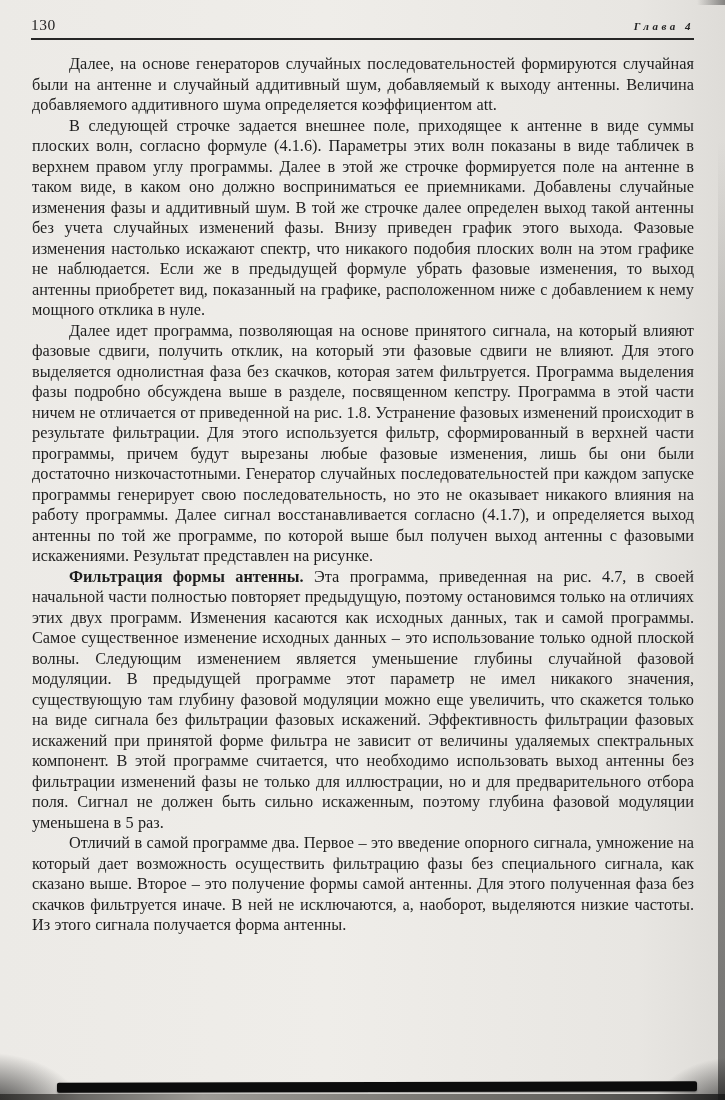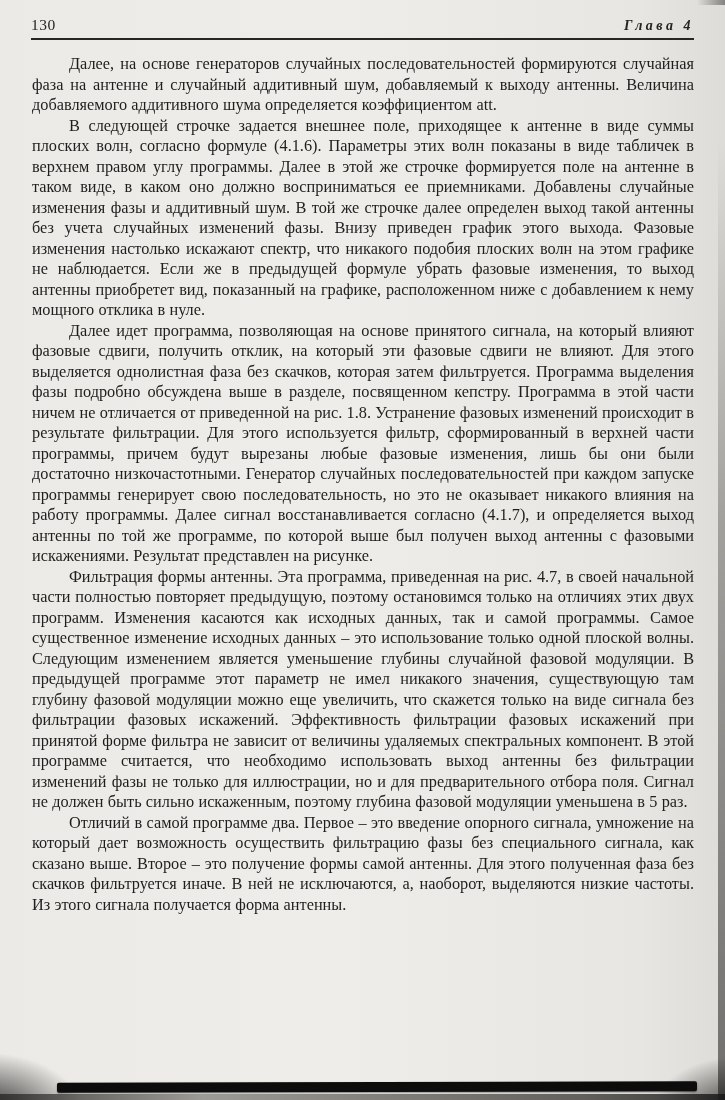--- a/index.html
+++ b/index.html
@@ -29,21 +29,21 @@
     justify-content: space-between;
     align-items: baseline;
     color: #242424;
   }
   .page-number {
     font-size: 15.5px;
     font-weight: 400;
     letter-spacing: 0.5px;
   }
   .chapter-heading {
-    font-size: 14px;
+    font-size: 11px;
     font-style: italic;
     font-weight: 700;
     letter-spacing: 3.5px;
   }
   .header-rule {
     position: absolute;
     top: 38px;
     left: 31px;
     right: 31px;
     height: 2px;
@@ -58,21 +58,21 @@
   }
   .para {
     margin: 0;
     text-indent: 37px;
     font-size: 16.3px;
     line-height: 20.5px;
     text-align: justify;
     word-spacing: 0.2px;
   }
   .para .it { }
-  .para .bd { font-weight: 400; }
+  .para .bd { font-weight: 700; }
 
   
   .artifact-right-edge {
     position: absolute;
     top: 140px;
     bottom: 0;
     right: 0;
     width: 7px;
     background: linear-gradient(to bottom, rgba(20,20,20,0) 0%, rgba(20,20,20,0.30) 40%, rgba(20,20,20,0.55) 100%);
     pointer-events: none;
@@ -129,21 +129,21 @@
 <div class="page">
 
   <div class="page-header">
     <span class="page-number">130</span>
     <span class="chapter-heading">Глава 4</span>
   </div>
 
   <div class="header-rule"></div>
 
   <main class="page-body">
-      <p class="para"><span>Далее, на основе генераторов случайных последовательностей формируются случайная фаза на антенне и случайный аддитивный шум, добавляемый к выходу антенны. Величина добавляемого аддитивного шума определяется коэффициентом </span><span class="it">att</span><span>.</span></p>
+      <p class="para"><span>Далее, на основе генераторов случайных последовательностей формируются случайная были на антенне и случайный аддитивный шум, добавляемый к выходу антенны. Величина добавляемого аддитивного шума определяется коэффициентом </span><span class="it">att</span><span>.</span></p>
       <p class="para"><span>В следующей строчке задается внешнее поле, приходящее к антенне в виде суммы плоских волн, согласно формуле (4.1.6). Параметры этих волн показаны в виде табличек в верхнем правом углу программы. Далее в этой же строчке формируется поле на антенне в таком виде, в каком оно должно восприниматься ее приемниками. Добавлены случайные изменения фазы и аддитивный шум. В той же строчке далее определен выход такой антенны без учета случайных изменений фазы. Внизу приведен график этого выхода. Фазовые изменения настолько искажают спектр, что никакого подобия плоских волн на этом графике не наблюдается. Если же в предыдущей формуле убрать фазовые изменения, то выход антенны приобретет вид, показанный на графике, расположенном ниже с добавлением к нему мощного отклика в нуле.</span></p>
       <p class="para"><span>Далее идет программа, позволяющая на основе принятого сигнала, на который влияют фазовые сдвиги, получить отклик, на который эти фазовые сдвиги не влияют. Для этого выделяется однолистная фаза без скачков, которая затем фильтруется. Программа выделения фазы подробно обсуждена выше в разделе, посвященном кепстру. Программа в этой части ничем не отличается от приведенной на рис. 1.8. Устранение фазовых изменений происходит в результате фильтрации. Для этого используется фильтр, сформированный в верхней части программы, причем будут вырезаны любые фазовые изменения, лишь бы они были достаточно низкочастотными. Генератор случайных последовательностей при каждом запуске программы генерирует свою последовательность, но это не оказывает никакого влияния на работу программы. Далее сигнал восстанавливается согласно (4.1.7), и определяется выход антенны по той же программе, по которой выше был получен выход антенны с фазовыми искажениями. Результат представлен на рисунке.</span></p>
       <p class="para"><span class="bd">Фильтрация формы антенны.</span><span> Эта программа, приведенная на рис. 4.7, в своей начальной части полностью повторяет предыдущую, поэтому остановимся только на отличиях этих двух программ. Изменения касаются как исходных данных, так и самой программы. Самое существенное изменение исходных данных – это использование только одной плоской волны. Следующим изменением является уменьшение глубины случайной фазовой модуляции. В предыдущей программе этот параметр не имел никакого значения, существующую там глубину фазовой модуляции можно еще увеличить, что скажется только на виде сигнала без фильтрации фазовых искажений. Эффективность фильтрации фазовых искажений при принятой форме фильтра не зависит от величины удаляемых спектральных компонент. В этой программе считается, что необходимо использовать выход антенны без фильтрации изменений фазы не только для иллюстрации, но и для предварительного отбора поля. Сигнал не должен быть сильно искаженным, поэтому глубина фазовой модуляции уменьшена в 5 раз.</span></p>
       <p class="para"><span>Отличий в самой программе два. Первое – это введение опорного сигнала, умножение на который дает возможность осуществить фильтрацию фазы без специального сигнала, как сказано выше. Второе – это получение формы самой антенны. Для этого полученная фаза без скачков фильтруется иначе. В ней не исключаются, а, наоборот, выделяются низкие частоты. Из этого сигнала получается форма антенны.</span></p>
     </main>
 
   <div class="artifact-right-edge"></div>
   <div class="artifact-top-right"></div>
   <div class="artifact-corner-bl"></div>
   <div class="artifact-corner-br"></div>

